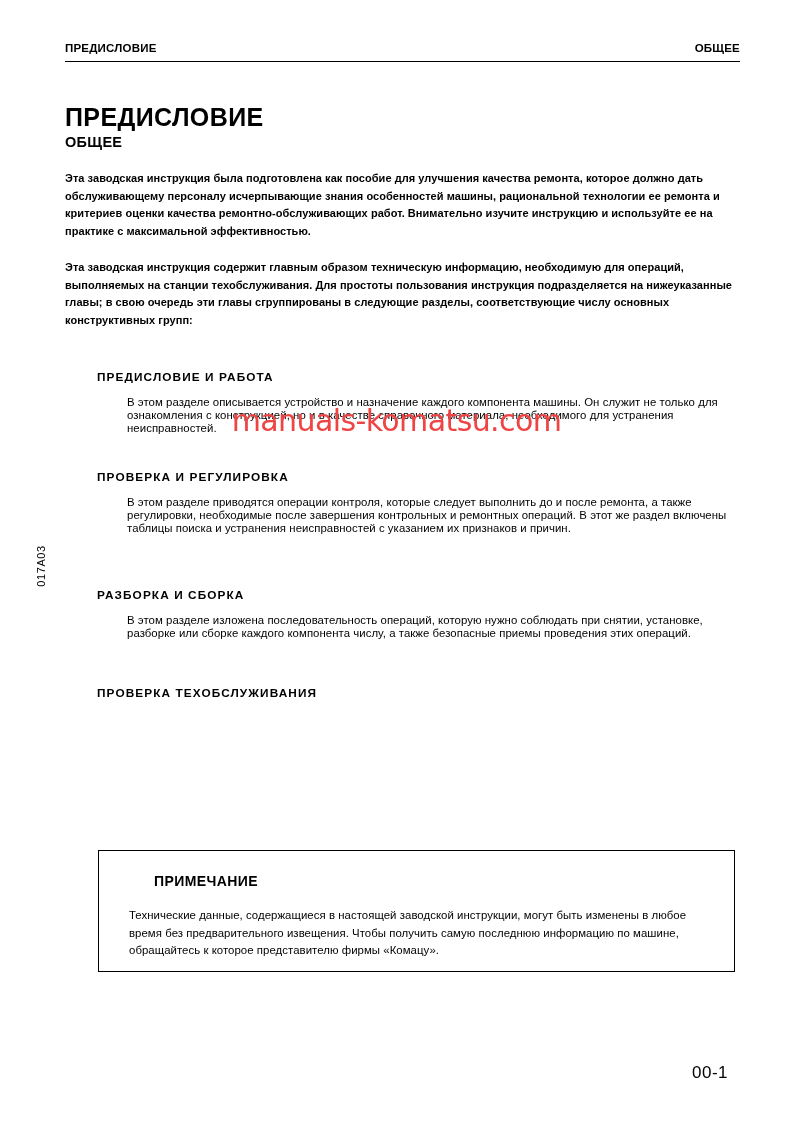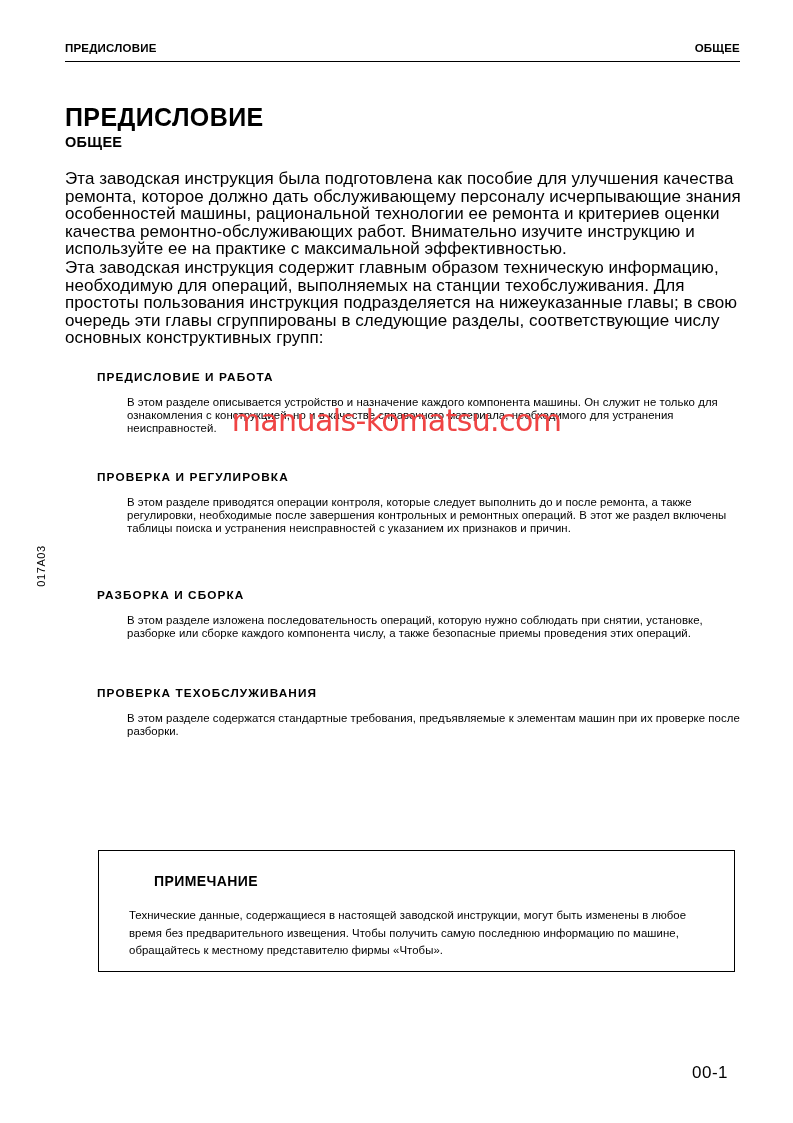--- a/index.html
+++ b/index.html
@@ -67,24 +67,25 @@
     font-weight: bold;
     letter-spacing: 0.3px;
     white-space: nowrap;
   }
 
   
   .para {
     position: absolute;
     left: 65px;
     width: 678px;
-    font-size: 17px;
+    font-size: 11px;
     line-height: 17.6px;
     text-align: left;
     letter-spacing: 0.05px;
+    font-weight: bold;
   }
   #para-1 { top: 170px; }
   #para-2 { top: 259px; }
   .section-head {
     position: absolute;
     left: 97px;
     font-size: 11.8px;
     font-weight: bold;
     letter-spacing: 1.1px;
     white-space: nowrap;
@@ -198,26 +199,25 @@
   <div class="section-head" id="sec-0-head">ПРЕДИСЛОВИЕ И РАБОТА</div>
   <div class="section-body" id="sec-0-body">В этом разделе описывается устройство и назначение каждого компонента машины. Он служит не только для ознакомления с конструкцией, но и в качестве справочного материала, необходимого для устранения неисправностей.</div>
 
   <div class="section-head" id="sec-1-head">ПРОВЕРКА И РЕГУЛИРОВКА</div>
   <div class="section-body" id="sec-1-body">В этом разделе приводятся операции контроля, которые следует выполнить до и после ремонта, а также регулировки, необходимые после завершения контрольных и ремонтных операций. В этот же раздел включены таблицы поиска и устранения неисправностей с указанием их признаков и причин.</div>
 
   <div class="section-head" id="sec-2-head">РАЗБОРКА И СБОРКА</div>
   <div class="section-body" id="sec-2-body">В этом разделе изложена последовательность операций, которую нужно соблюдать при снятии, установке, разборке или сборке каждого компонента числу, а также безопасные приемы проведения этих операций.</div>
 
   <div class="section-head" id="sec-3-head">ПРОВЕРКА ТЕХОБСЛУЖИВАНИЯ</div>
-  <div class="section-body" id="sec-3-body">В этом разделе содержатся стандартные требования, предъявляемые к элементам машин при их проверке после разборки.</div>
 
   <div class="watermark">manuals-komatsu.com</div>
 
   <div class="note-box">
     <div class="note-title">ПРИМЕЧАНИЕ</div>
-    <div class="note-body">Технические данные, содержащиеся в настоящей заводской инструкции, могут быть изменены в любое время без предварительного извещения. Чтобы получить самую последнюю информацию по машине, обращайтесь к местному представителю фирмы «Чтобы».</div>
+    <div class="note-body">Технические данные, содержащиеся в настоящей заводской инструкции, могут быть изменены в любое время без предварительного извещения. Чтобы получить самую последнюю информацию по машине, обращайтесь к которое представителю фирмы «Комацу».</div>
   </div>
 
   <div class="margin-code">017A03</div>
 
   <div class="page-number">00-1</div>
 
 </div>
 
 </body></html>

